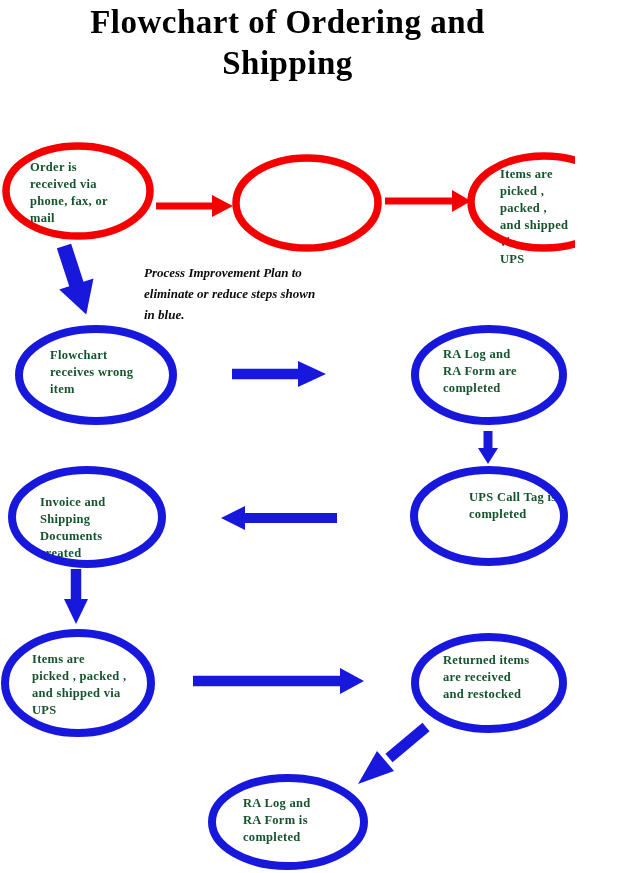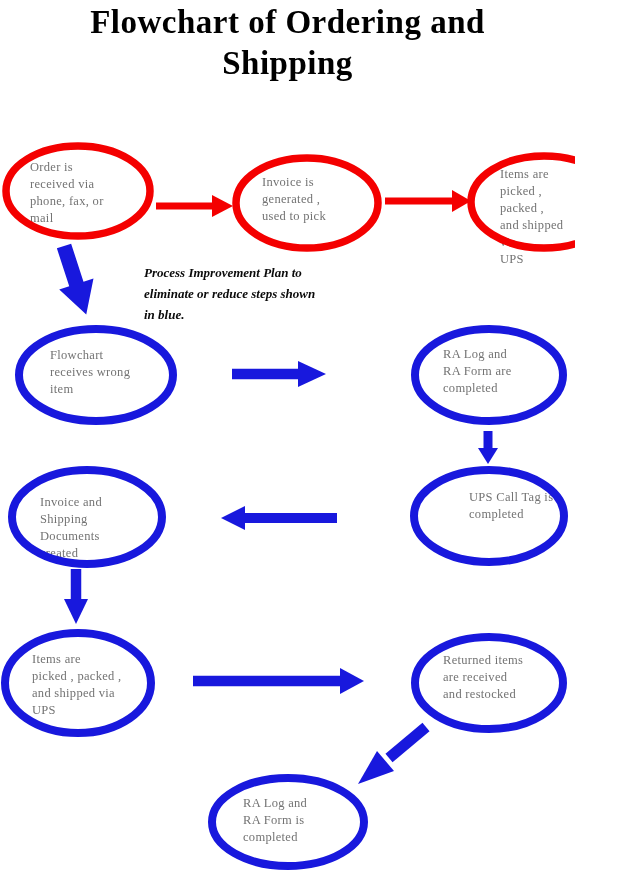--- a/index.html
+++ b/index.html
@@ -17,23 +17,23 @@
   .title{
     position:absolute;top:2px;left:0;width:100%;
     text-align:center;
     font-size:33px;font-weight:bold;line-height:41px;
     letter-spacing:0.5px;
     color:#000;
     white-space:pre-line;
   }
   .node-label{
     position:absolute;
-    font-size:12.5px;font-weight:normal;line-height:17px;
+    font-size:12.5px;font-weight:bold;line-height:17px;
     letter-spacing:0.3px;
-    color:#737373;
+    color:#14532d;
     white-space:pre-line;
     z-index:1;
   }
   .annotation{
     position:absolute;left:144px;top:262px;
     font-size:13px;font-weight:bold;font-style:italic;
     line-height:21px;
     color:#0b0b0b;
     white-space:pre-line;
     z-index:1;
@@ -55,23 +55,20 @@
 
 <div class="page">
 
   <div class="title">Flowchart of Ordering and
 Shipping</div>
 
   <div class="node-label" style="left:30px;top:159px;">Order is
 received via
 phone, fax, or
 mail</div>
-  <div class="node-label" style="left:262px;top:174px;">Invoice is
-generated ,
-used to pick</div>
   <div class="node-label" style="left:500px;top:166px;">Items are
 picked , packed ,
 and shipped via
 UPS</div>
   <div class="node-label" style="left:50px;top:347px;">Flowchart
 receives wrong
 item</div>
   <div class="node-label" style="left:443px;top:346px;">RA Log and
 RA Form are
 completed</div>

